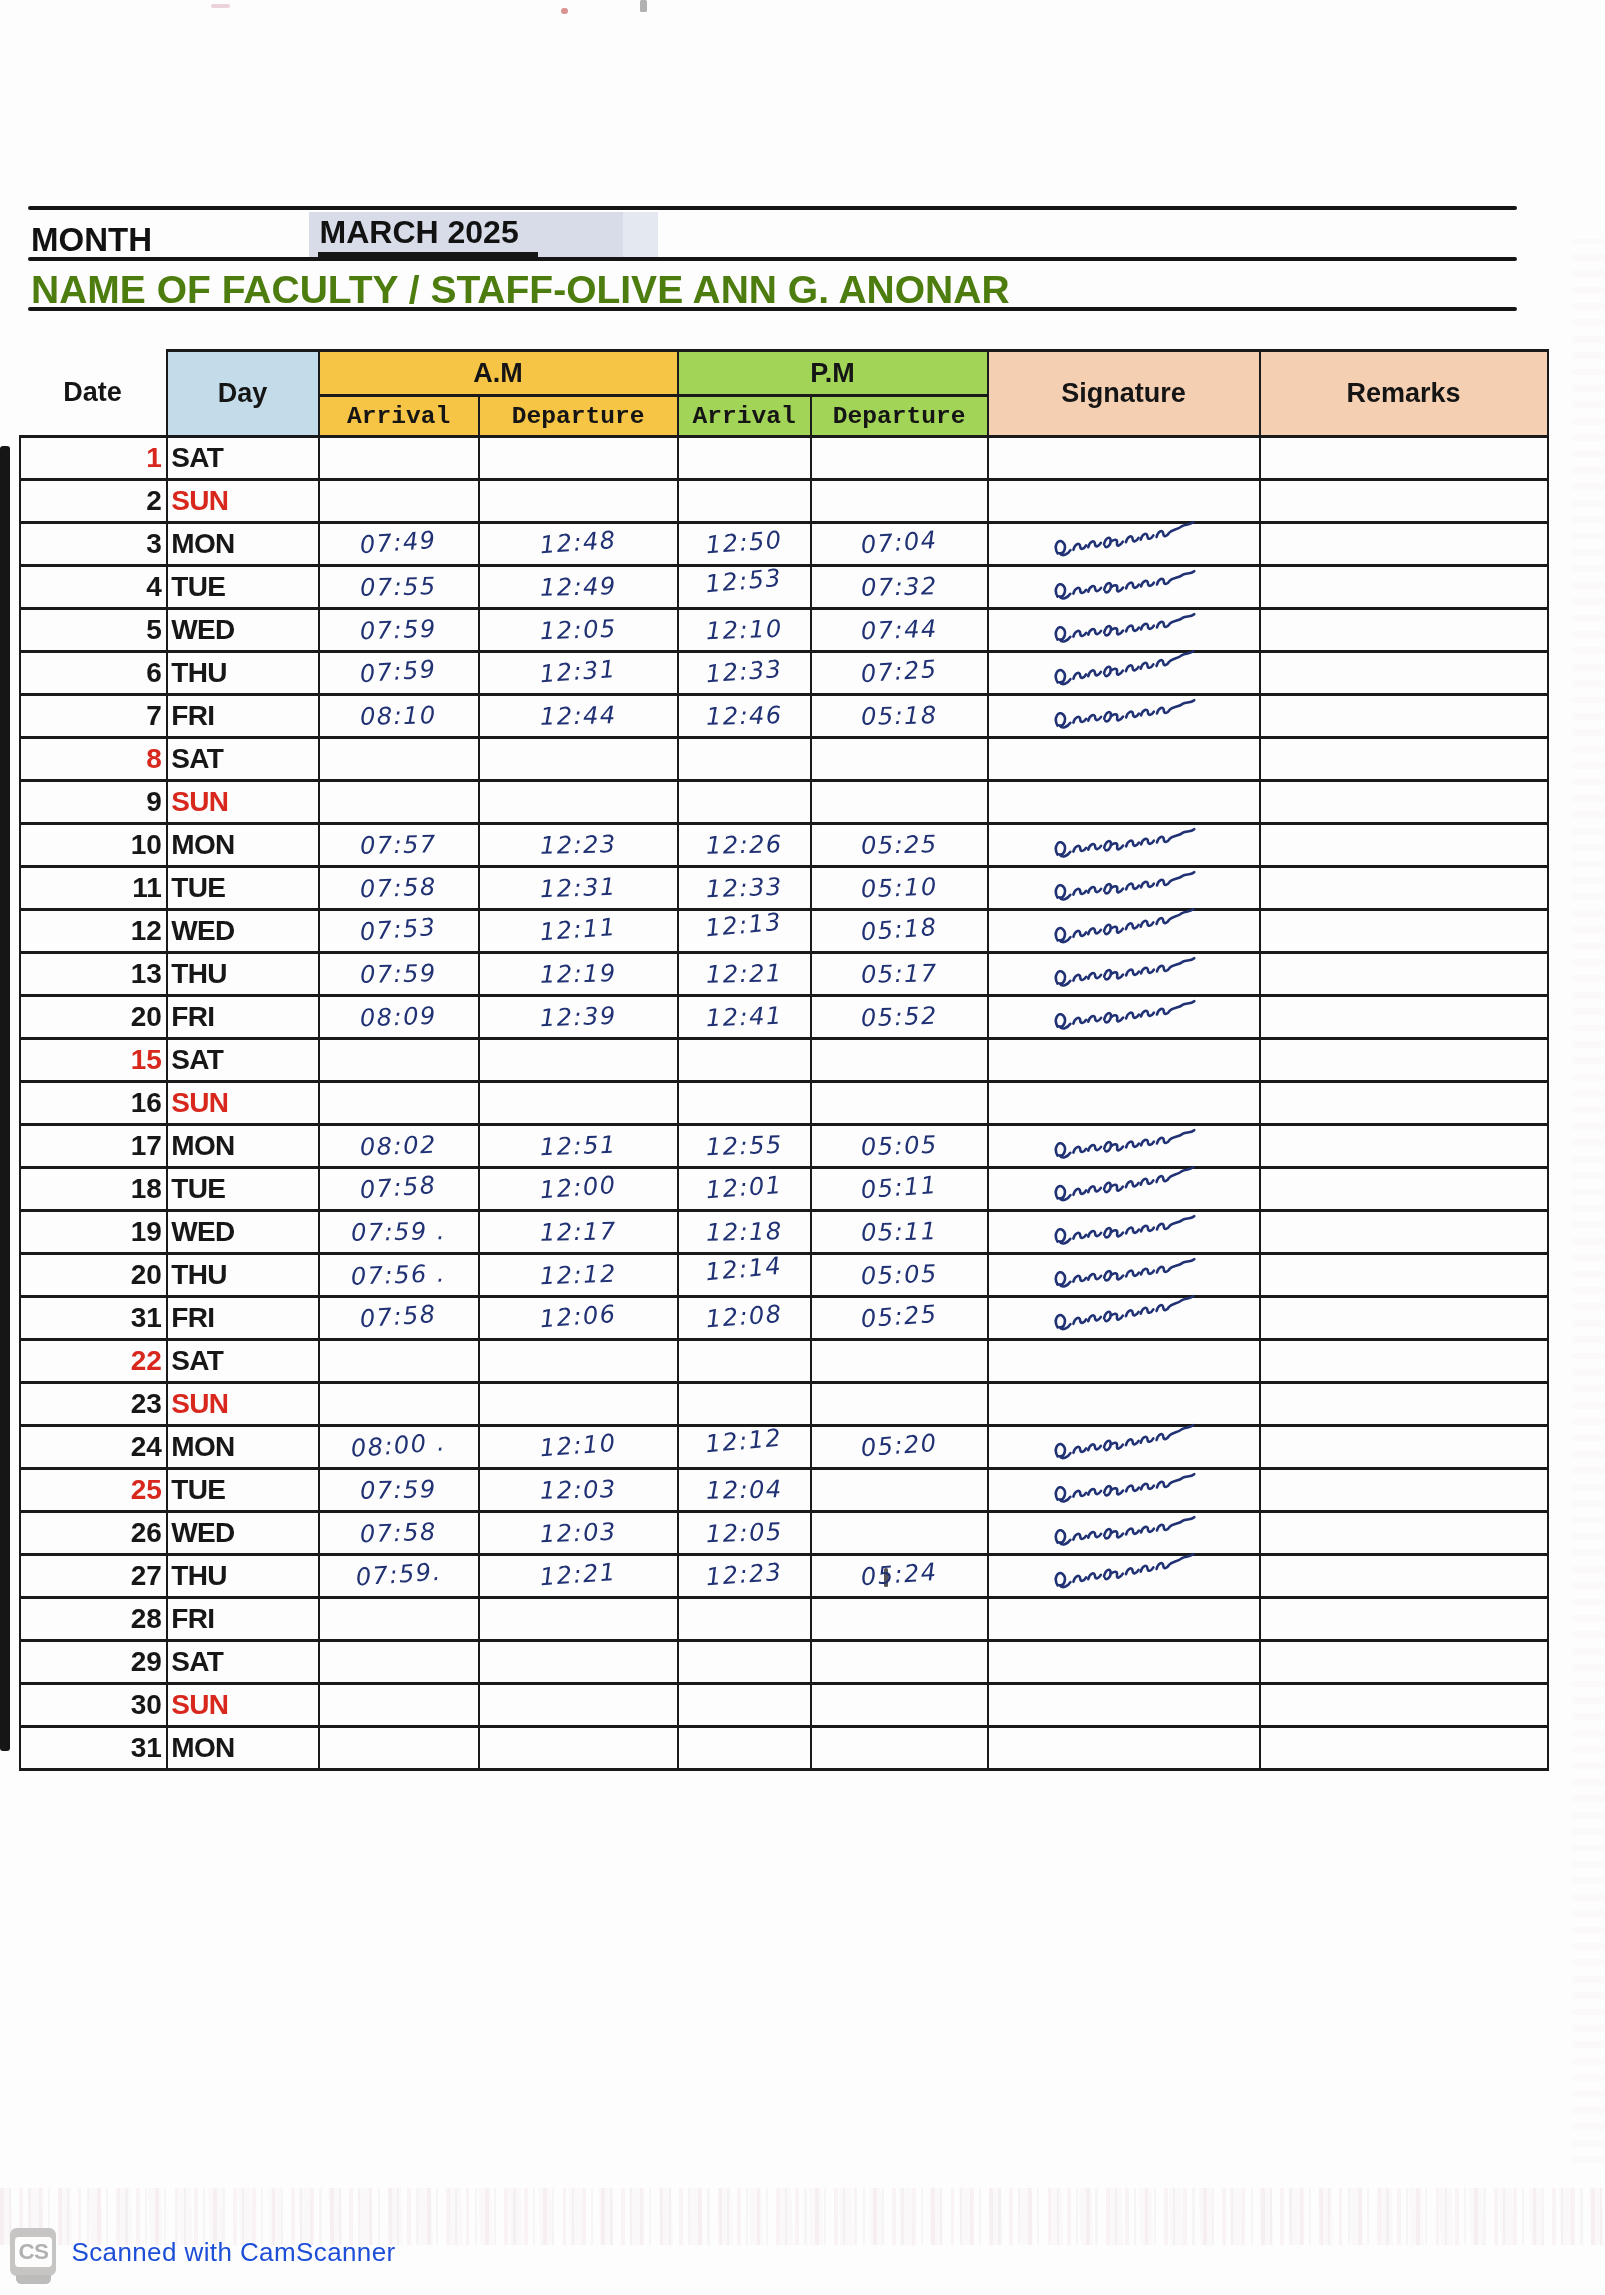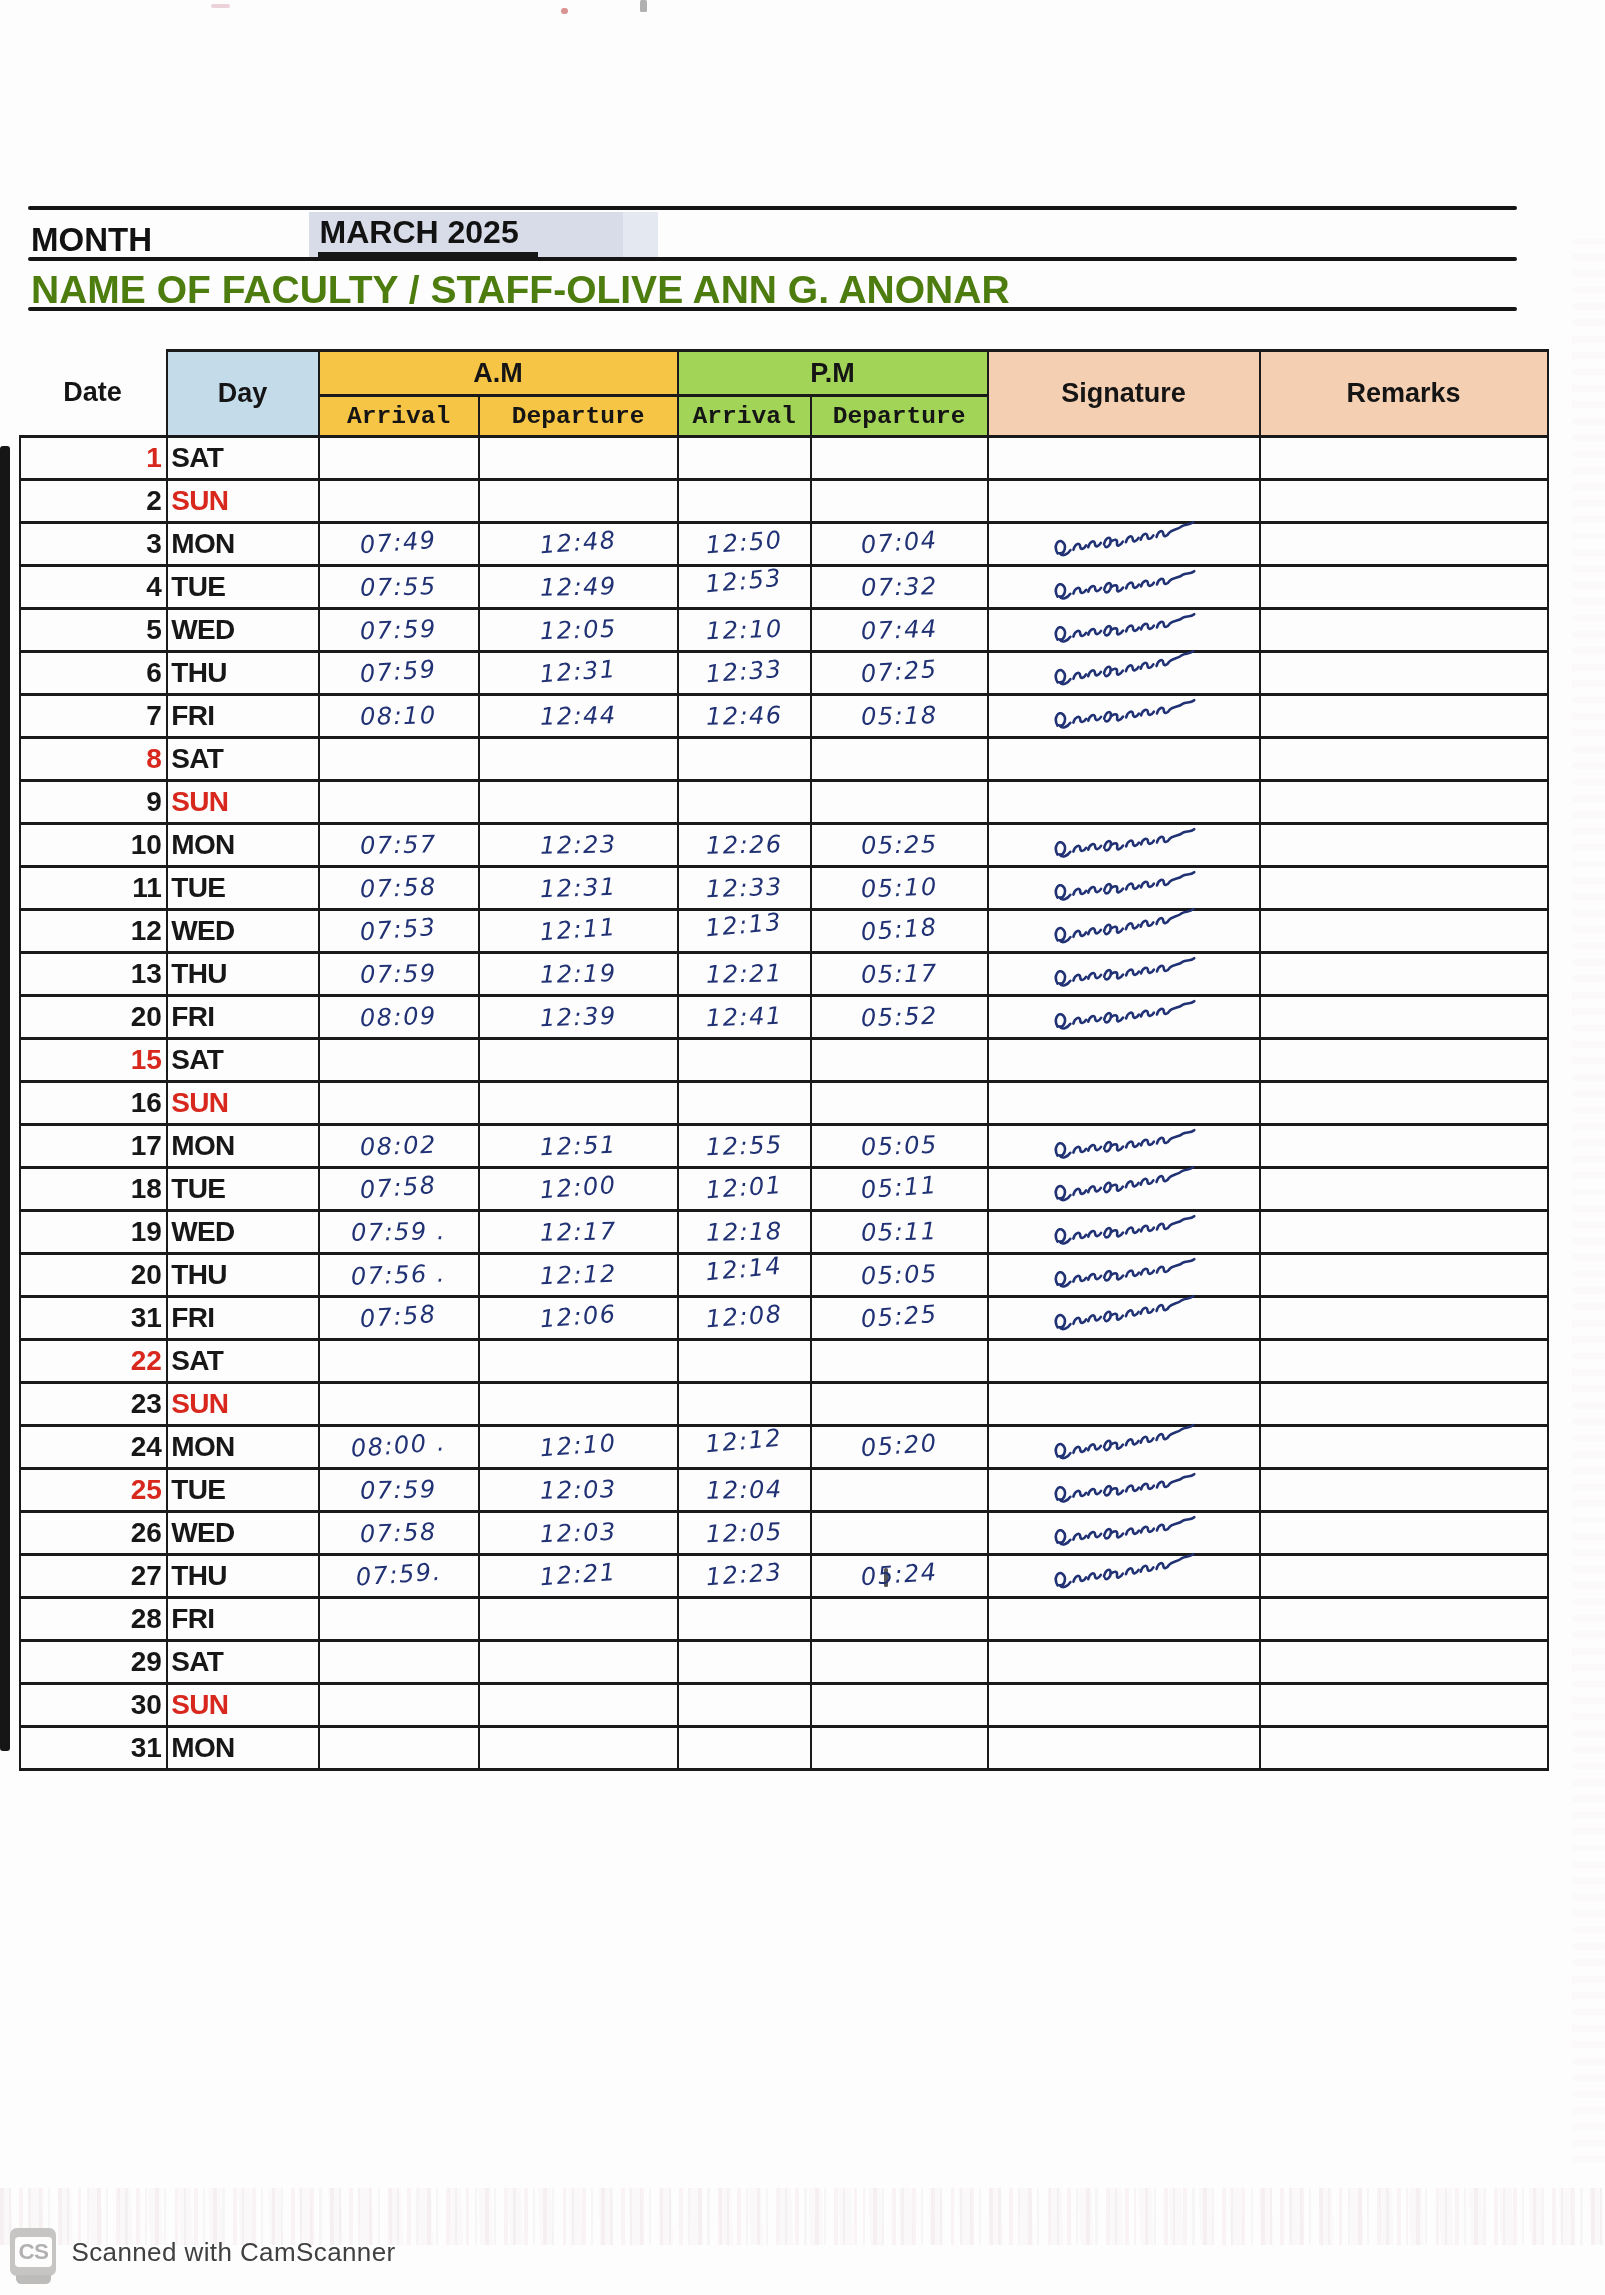--- a/index.html
+++ b/index.html
@@ -71,21 +71,21 @@
   td.sig { text-align:center; vertical-align:middle; }
   td.sig svg { width:246px; height:34px; transform:rotate(-3.5deg) translateY(1.5px); overflow:visible; }
   td.sig path { stroke:#203174; stroke-width:2.6; fill:none; stroke-linecap:round; }
   tbody tr:nth-child(3n) td.sig svg { transform:rotate(-6deg) translateY(-1.5px); }
 
   
   .footer { position:absolute; left:10.4px; top:2228px; display:flex; align-items:center; gap:15px; }
   .cs-logo { position:relative; width:46px; height:48px; background:#c7c4c4; border-radius:6.7px; display:flex; align-items:center; justify-content:center; }
   .cs-inner { background:#fdfdfd; border-radius:3.7px; padding:2.2px 3.7px; font-size:22.4px; font-weight:bold; color:#b3b0b0; letter-spacing:-0.7px; }
   .cs-tab { position:absolute; left:5.2px; right:5.2px; bottom:-8.2px; height:9.7px; background:#bebbbb; border-radius:0 0 5.2px 5.2px; }
-  .footer-text { font-size:26px; color:#404040; letter-spacing:0.4px; }
+  .footer-text { font-size:26px; color:#1d4ed8; letter-spacing:0.4px; }
 </style>
 </head>
 <body>
 
 <div class="page">
 
   <div class="scan-edge"></div>
   <div class="noise-bottom"></div>
   <div class="noise-right"></div>
   <div class="mark-a"></div>

